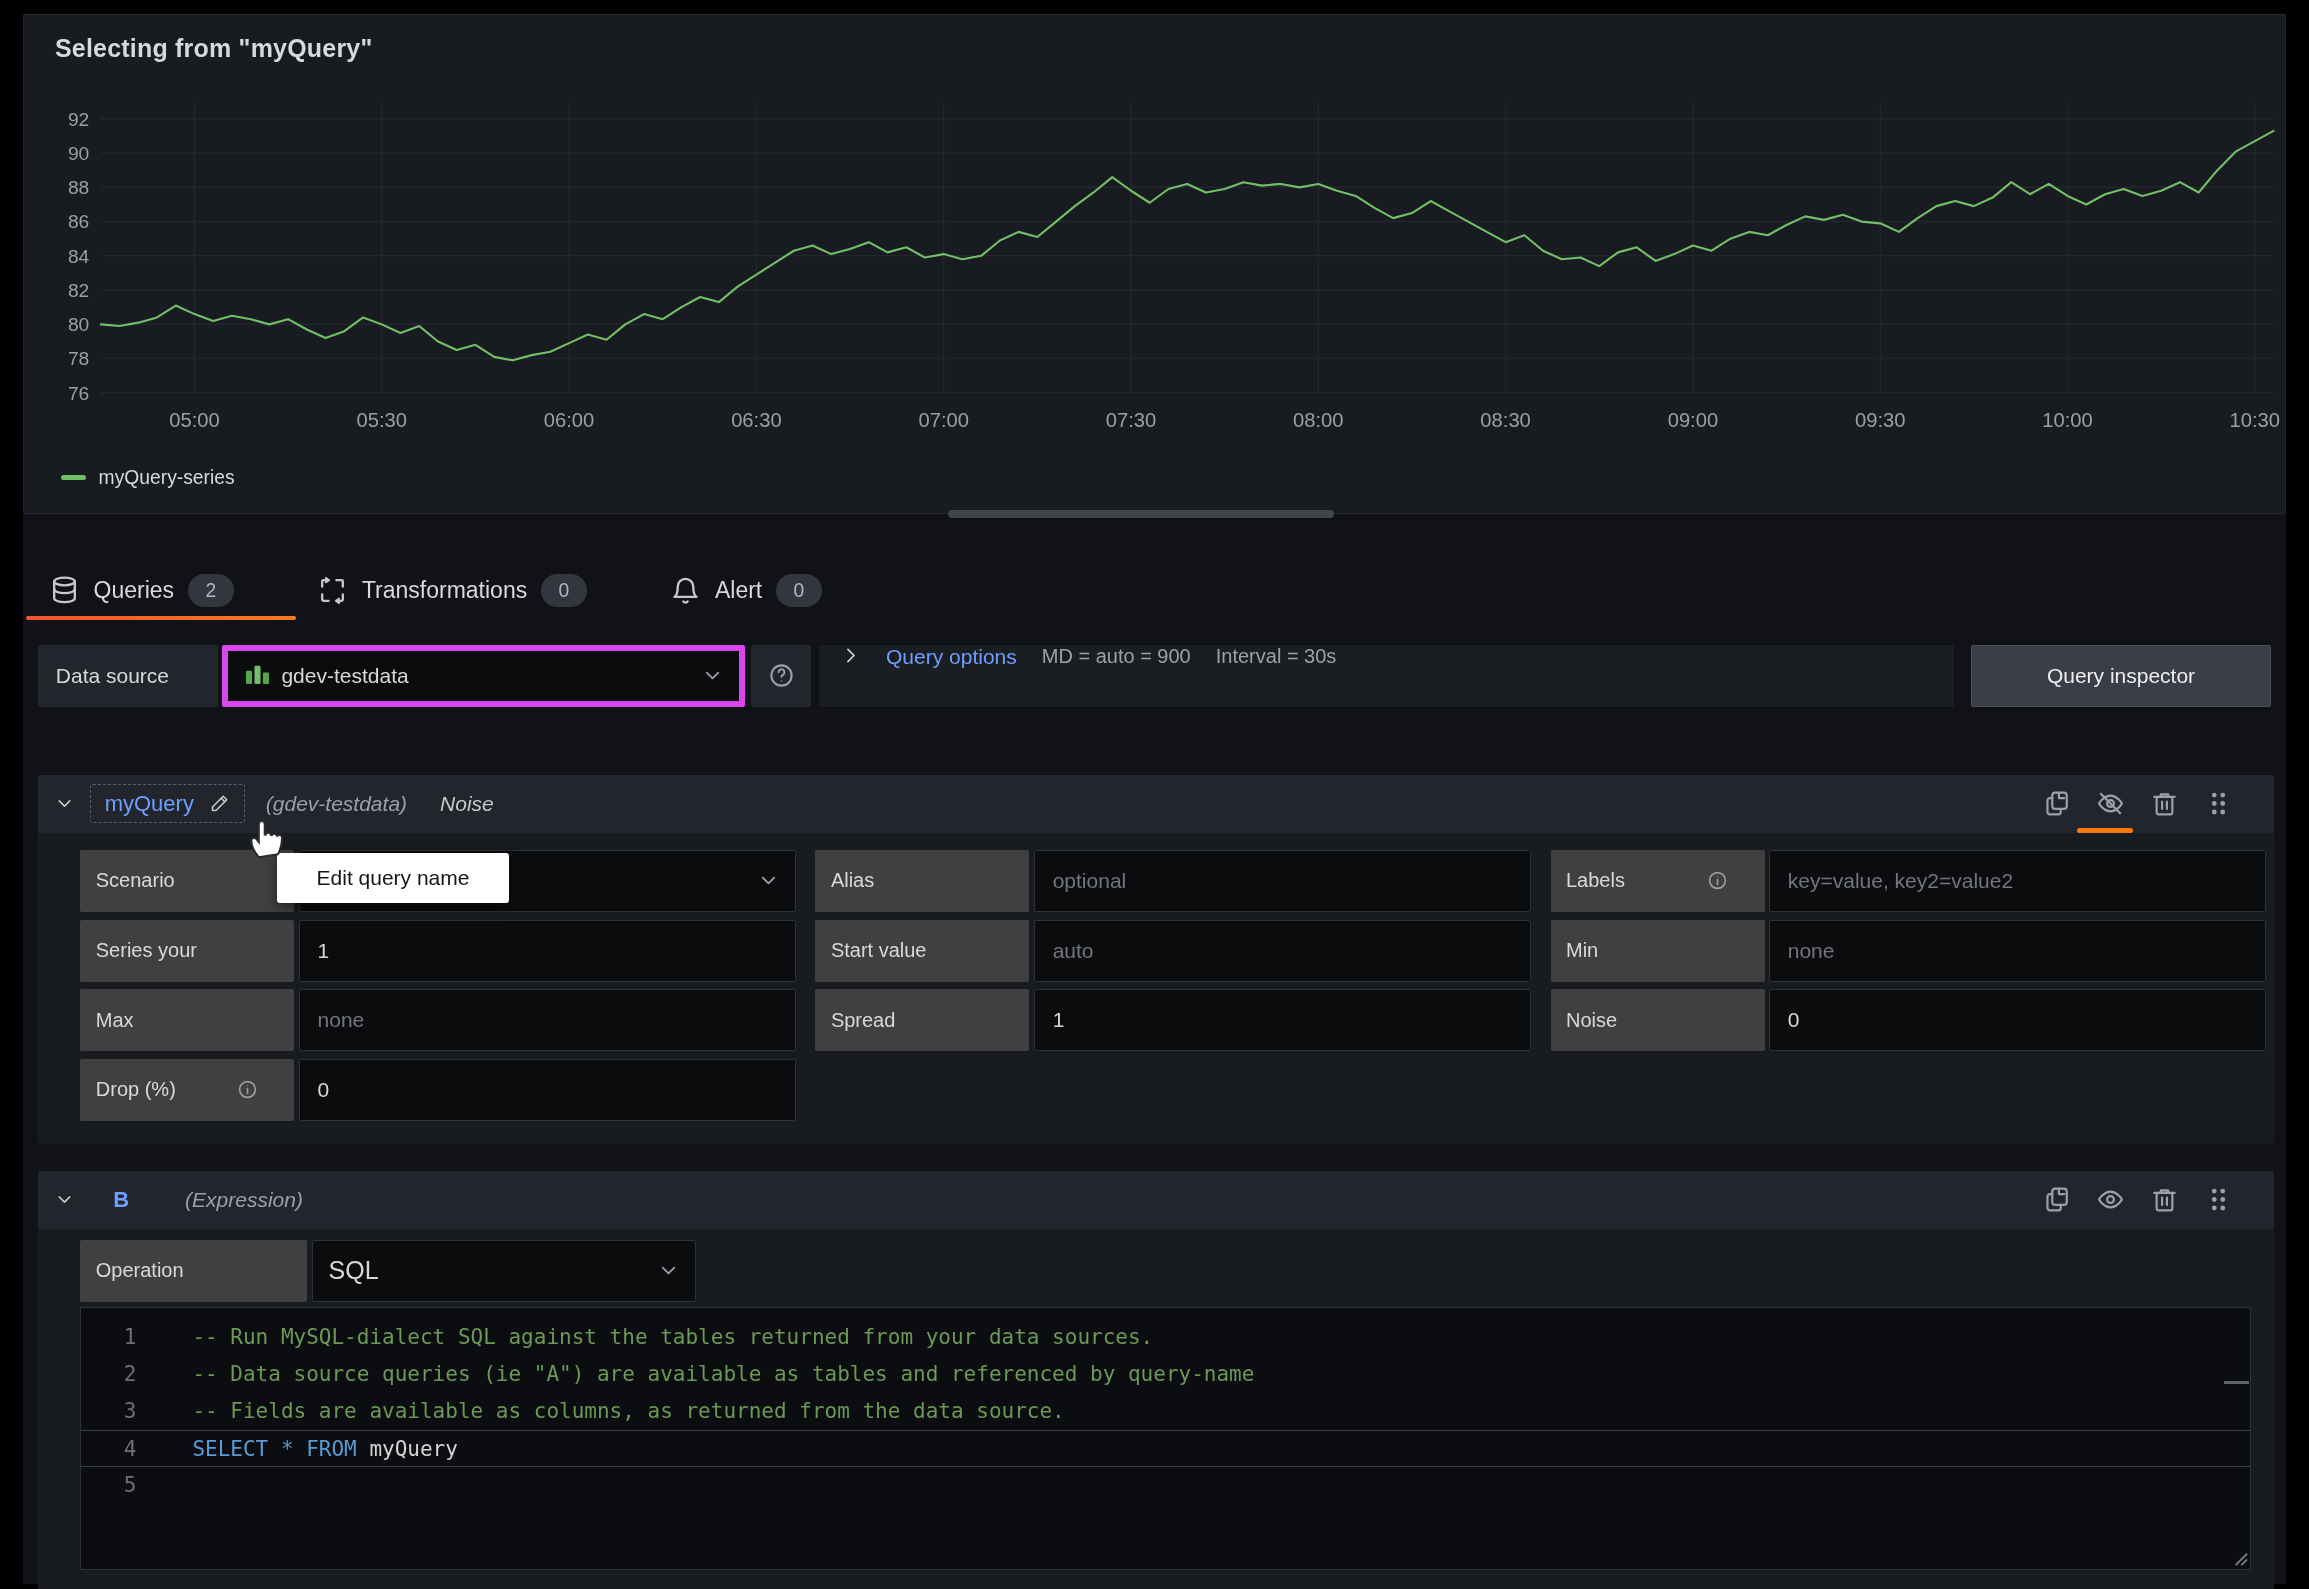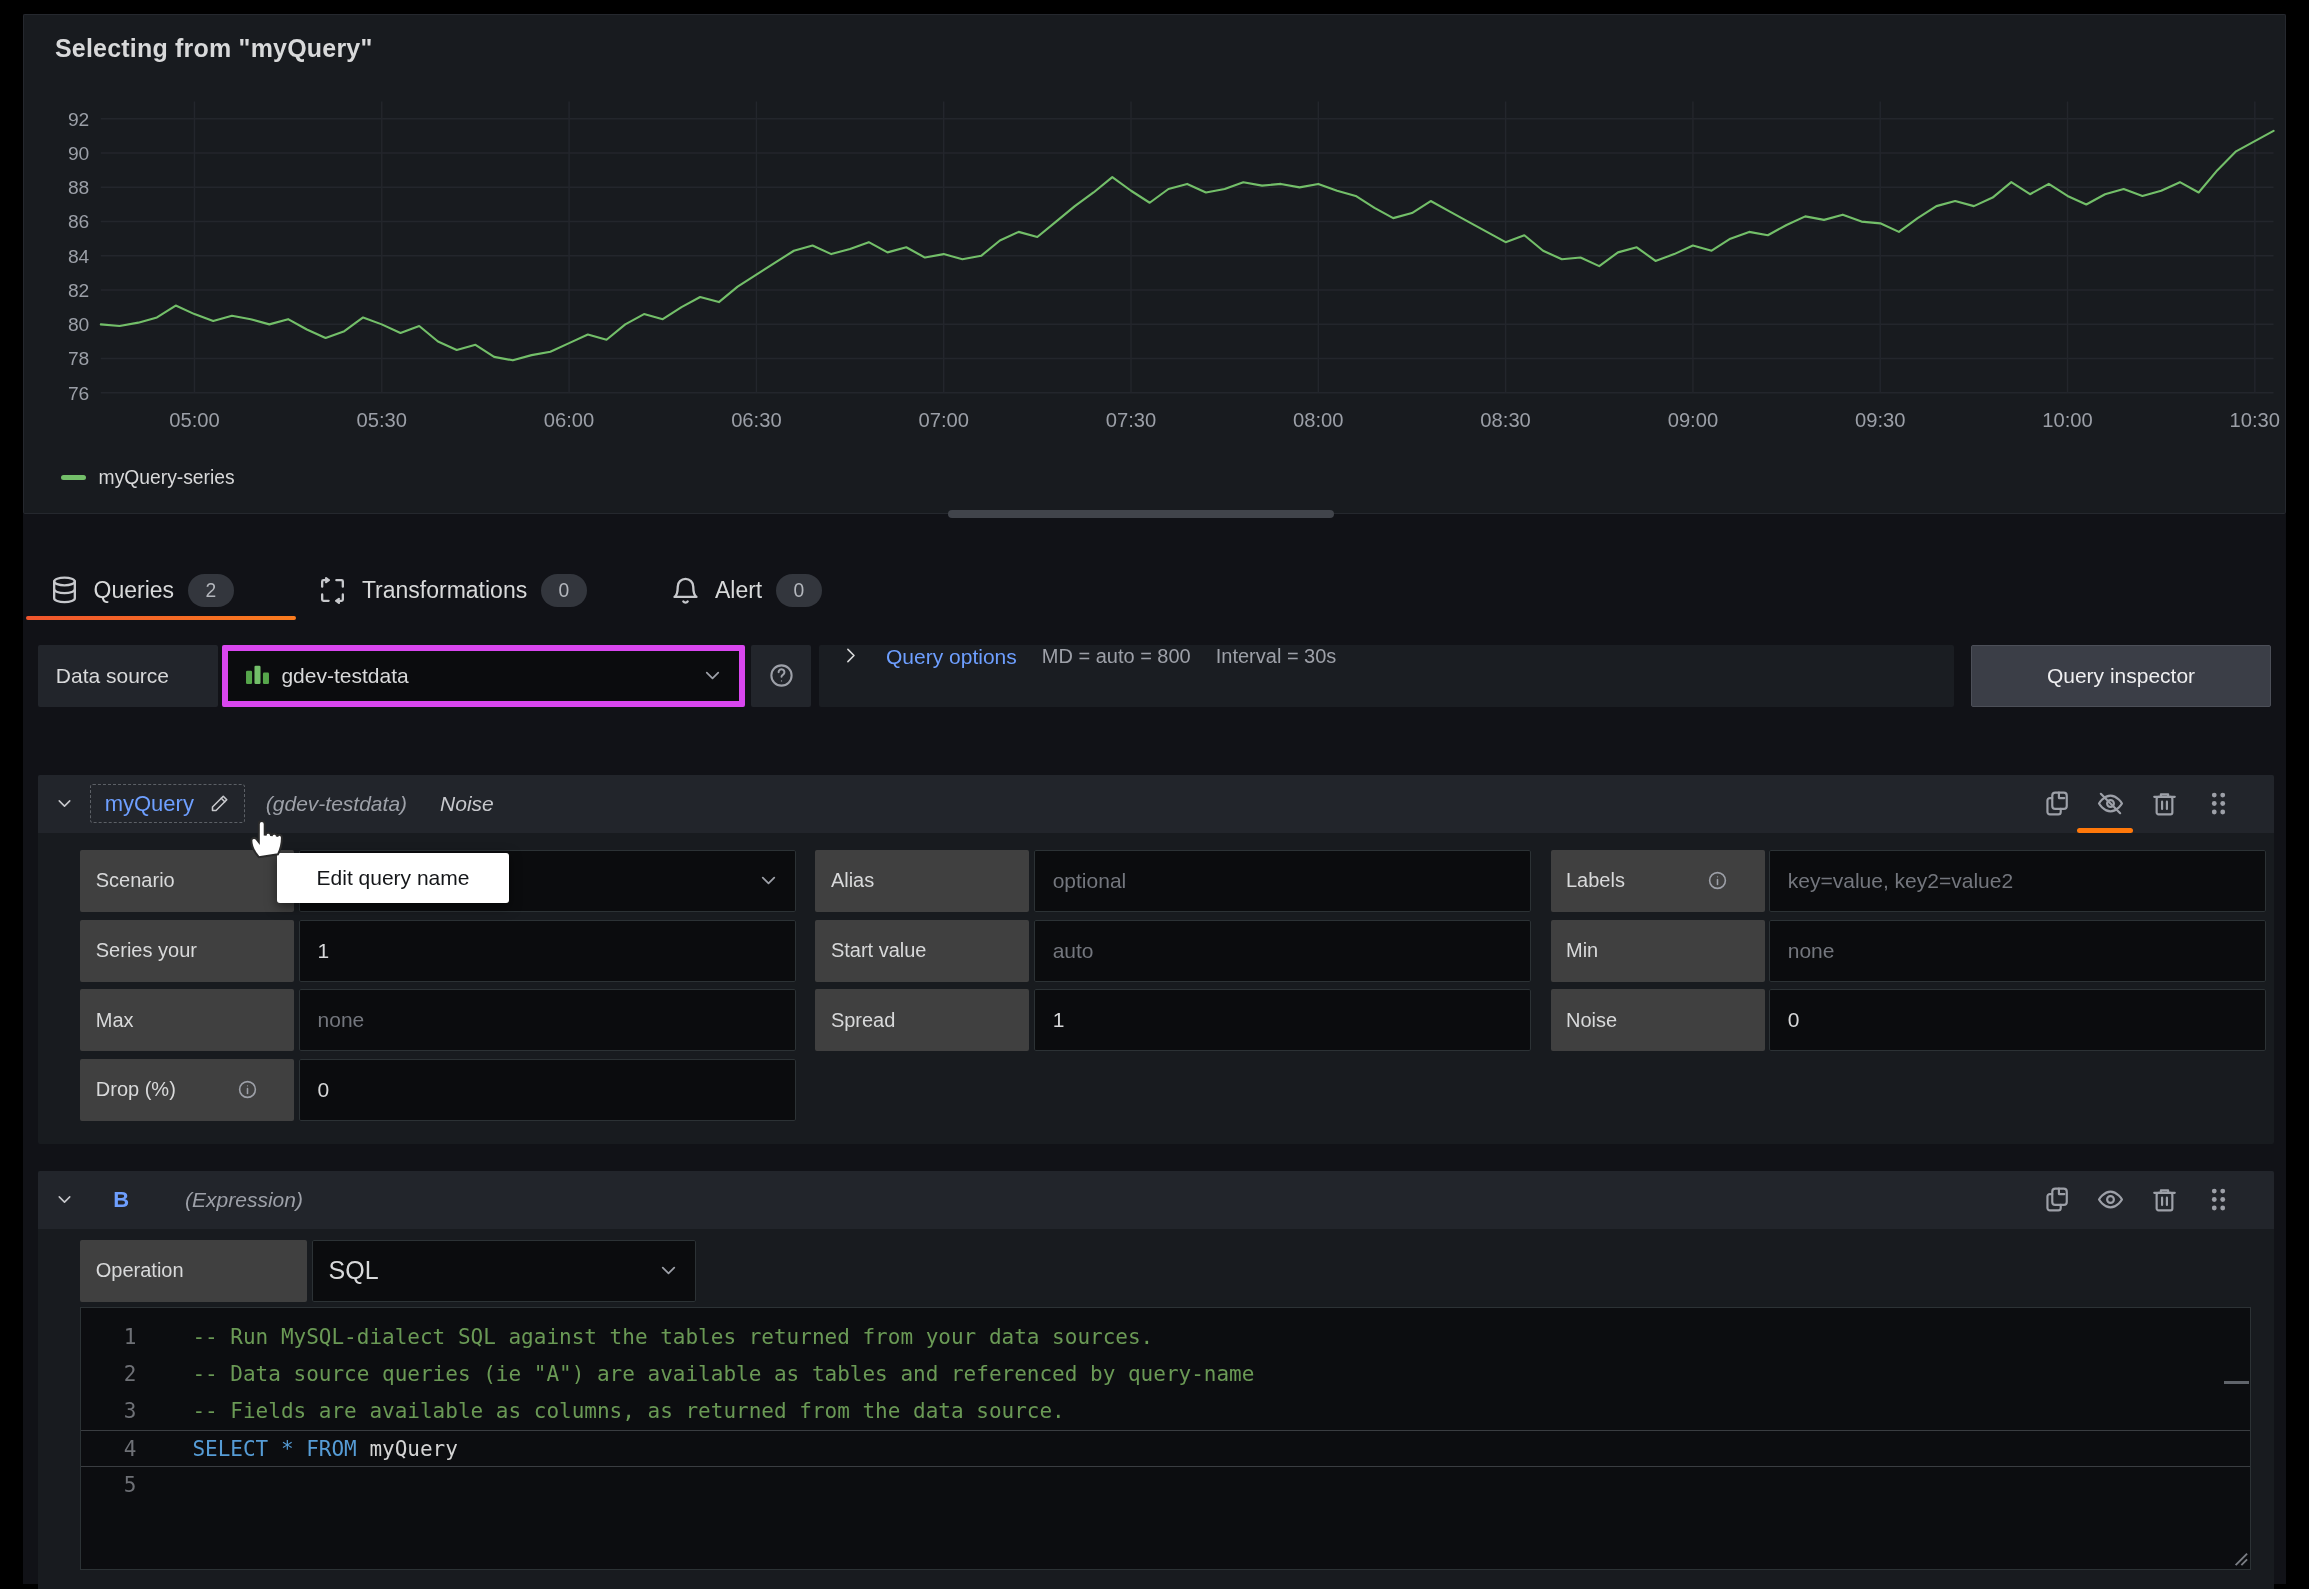--- a/index.html
+++ b/index.html
@@ -211,21 +211,21 @@
           </svg>
       </span>
     </div>
     <div class="qopts">
       <span class="icon-sm" style="width:21px;height:21px;color:#d8d9da">
         <svg viewBox="0 0 24 24" class="stroke-ic">
             <path d="M9 5l7 7-7 7"></path>
           </svg>
       </span>
       <span class="qo-link">Query options</span>
-      <span class="qo-sum">MD = auto = 800</span>
+      <span class="qo-sum">MD = auto = 900</span>
       <span class="qo-sum">Interval = 30s</span>
     </div>
     <div class="qinspect">Query inspector</div>
   </div>
 
   <div class="qcard qcard-a">
     <div class="qhead">
       <span class="collapse">
         <svg viewBox="0 0 24 24" class="stroke-ic">
             <path d="M6 9l6 6 6-6"></path>

